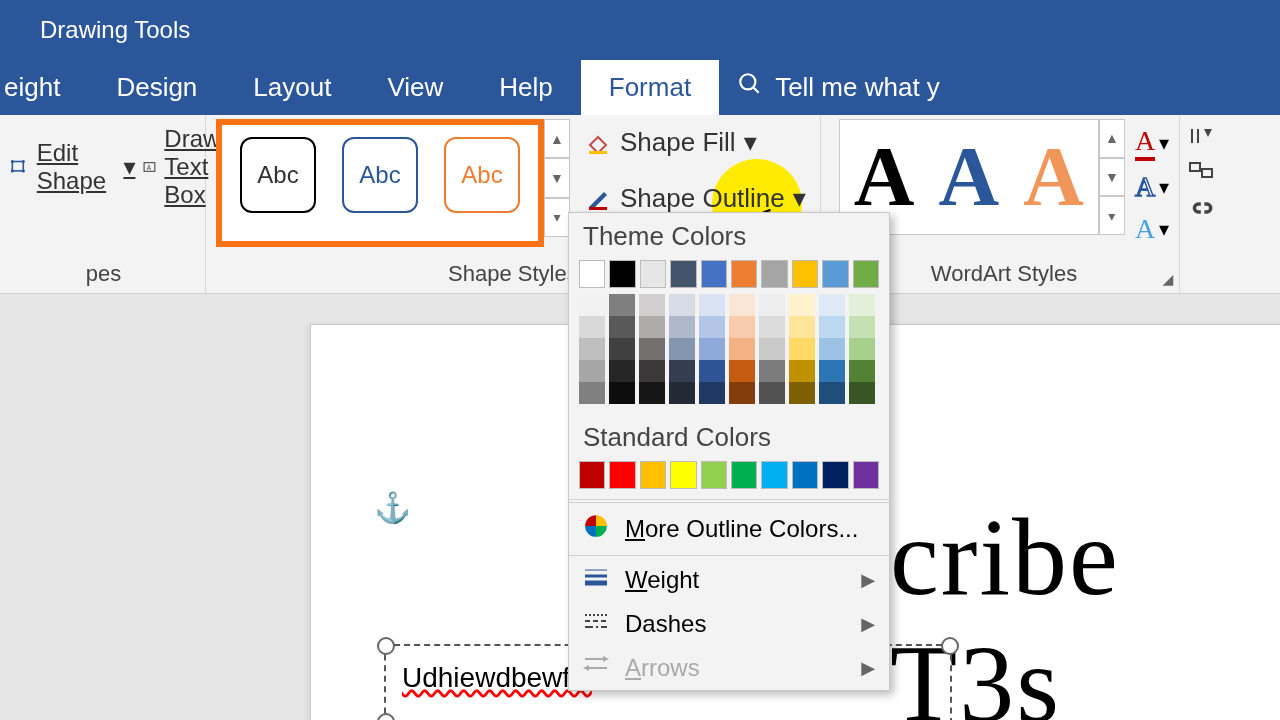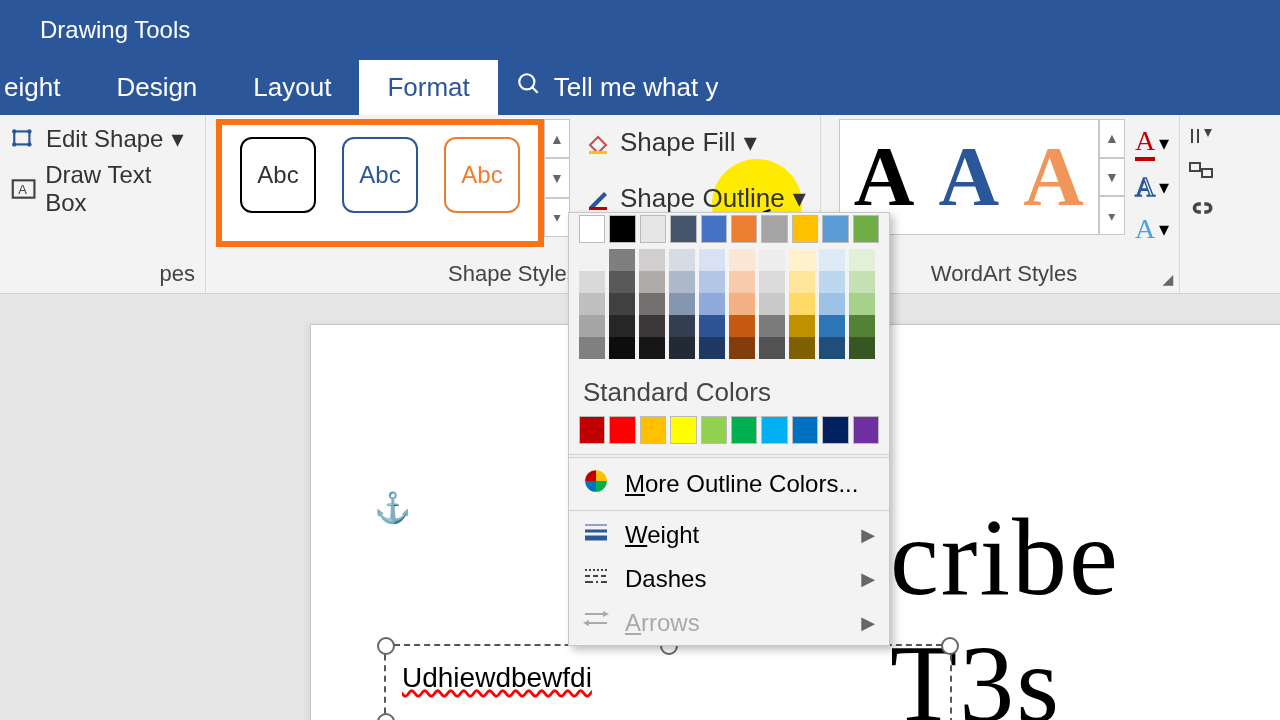--- a/index.html
+++ b/index.html
@@ -80,25 +80,26 @@
     gap: 10px;
   }
   .group-name {
     text-align: center;
     font-size: 22px;
     color: #444;
     padding: 4px 0 2px;
   }
   .editshape-col {
     display: flex;
-    flex-direction: column;
+    flex-direction: row;
     gap: 8px;
     padding-top: 6px;
     color: #333;
     font-size: 24px;
+    text-decoration: underline;
   }
   .editshape-row {
     display: flex;
     align-items: center;
     gap: 8px;
     cursor: pointer;
   }
   .gallery-wrap {
     display: flex;
     align-items: flex-start;
@@ -341,20 +342,22 @@
 <body>
 
 <div class="titlebar">
   <span class="context-tab">Drawing Tools</span>
 </div>
 
 <div class="tabrow">
   <div class="tab" style="padding-left:4px">eight</div>
   <div class="tab">Design</div>
   <div class="tab">Layout</div>
+  <div class="tab">View</div>
+  <div class="tab">Help</div>
   <div class="tab selected">Format</div>
   <div class="tellme">
     <span>
       <svg width="26" height="26" viewBox="0 0 24 24" fill="none" stroke="#fff" stroke-width="2">
           <circle cx="10" cy="10" r="7"></circle>
           <line x1="20" y1="20" x2="15" y2="15"></line>
         </svg>
     </span>
     <span>Tell me what y</span>
   </div>
@@ -378,21 +381,21 @@
         </div>
         <div class="editshape-row">
           <svg width="28" height="26" viewBox="0 0 24 24">
               <rect x="2" y="4" width="20" height="16" fill="none" stroke="#444" stroke-width="2"></rect>
               <text x="7" y="17" font-size="12" fill="#444">A</text>
             </svg>
           <span>Draw Text Box</span>
         </div>
       </div>
     </div>
-    <div class="group-name" style="text-align:right;padding-left:2px">pes</div>
+    <div class="group-name" style="text-align:center;padding-left:2px">pes</div>
   </div>
 
   <div class="ribbon-group" style="position:relative;border-right:1px solid #d8d8d8">
     <div class="group-body">
       <div class="gallery-wrap">
         <div class="gallery">
           <div class="shape-swatch" style="border:2px solid #000;background:#fff">
               <span>Abc</span>
             </div>
           <div class="shape-swatch" style="border:2px solid #2b579a;color:#2b579a;background:#fff">
@@ -499,20 +502,21 @@
   <div class="textbox1 tb-handles">
     <span class="mis-text">Udhiewdbewfdi</span>
     <div class="h" style="left:-9px;top:-9px"></div>
     <div class="h" style="left:274px;top:-9px"></div>
     <div class="h" style="right:-9px;top:-9px"></div>
     <div class="h" style="left:-9px;bottom:-9px"></div>
   </div>
 </div>
 
 <div class="dropdown">
+  <div class="dd-section-title">Theme Colors</div>
   <div class="color-row" id="theme-row">
       <div class="color-sw" style="background: rgb(255, 255, 255);"></div>
       <div class="color-sw" style="background: rgb(0, 0, 0);"></div>
       <div class="color-sw" style="background: rgb(231, 230, 230);"></div>
       <div class="color-sw" style="background: rgb(68, 84, 106);"></div>
       <div class="color-sw" style="background: rgb(68, 114, 196);"></div>
       <div class="color-sw" style="background: rgb(237, 125, 49);"></div>
       <div class="color-sw" style="background: rgb(165, 165, 165);"></div>
       <div class="color-sw" style="background: rgb(255, 192, 0);"></div>
       <div class="color-sw" style="background: rgb(91, 155, 213);"></div>

